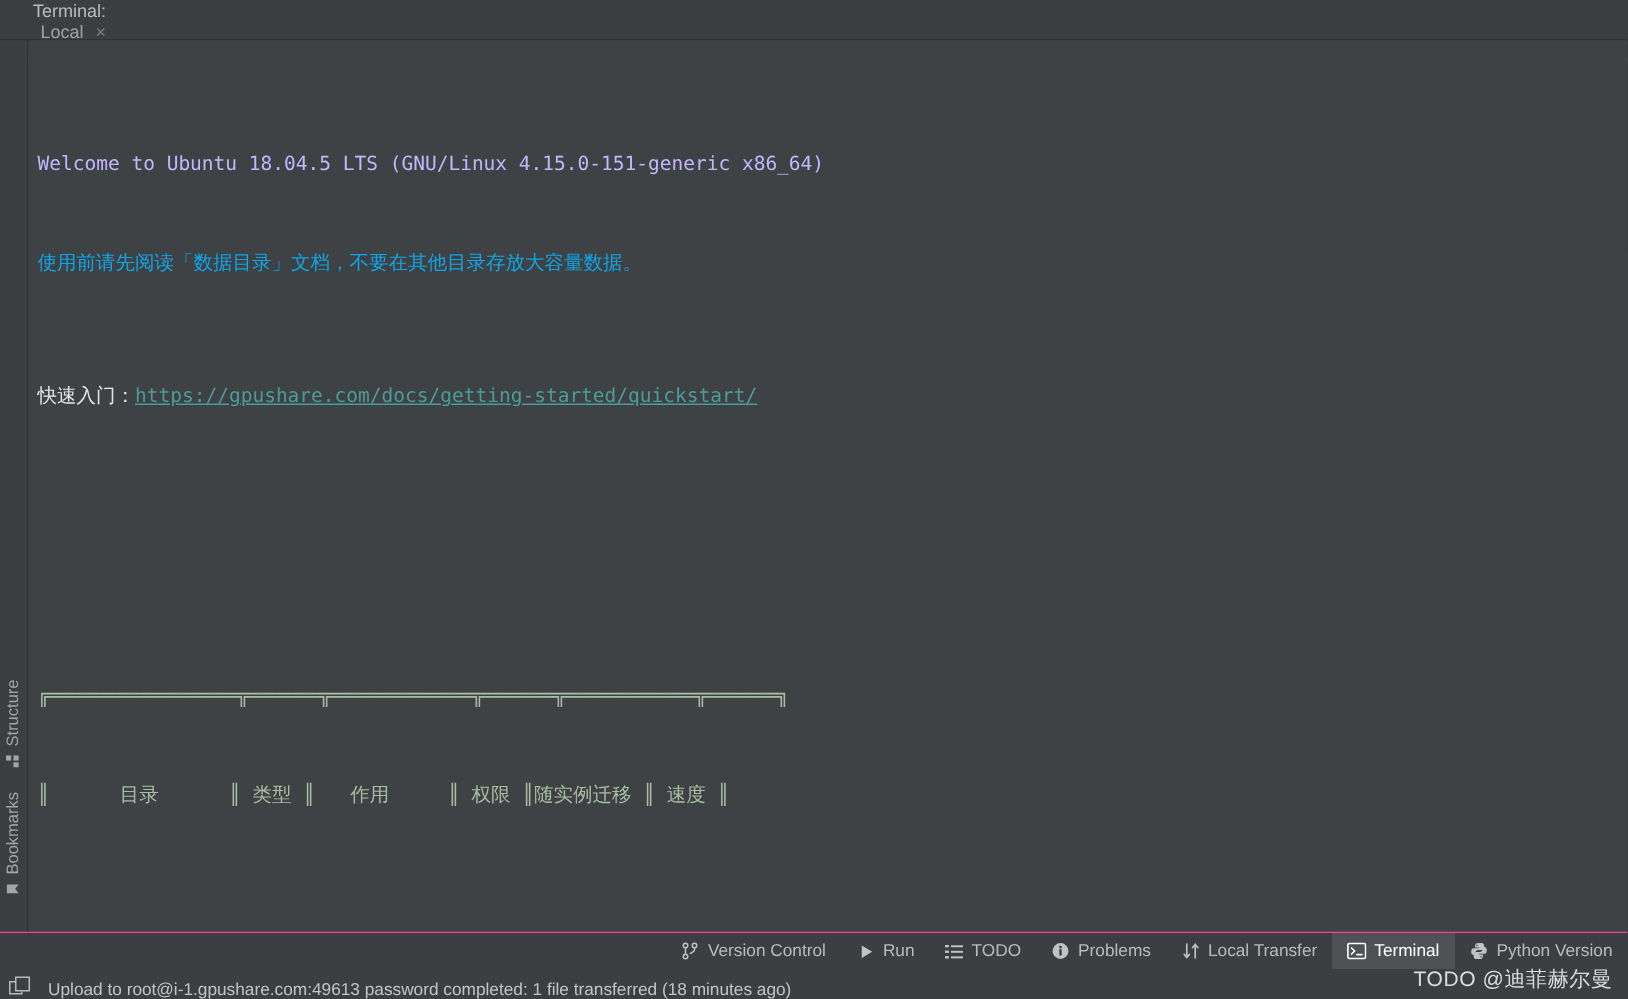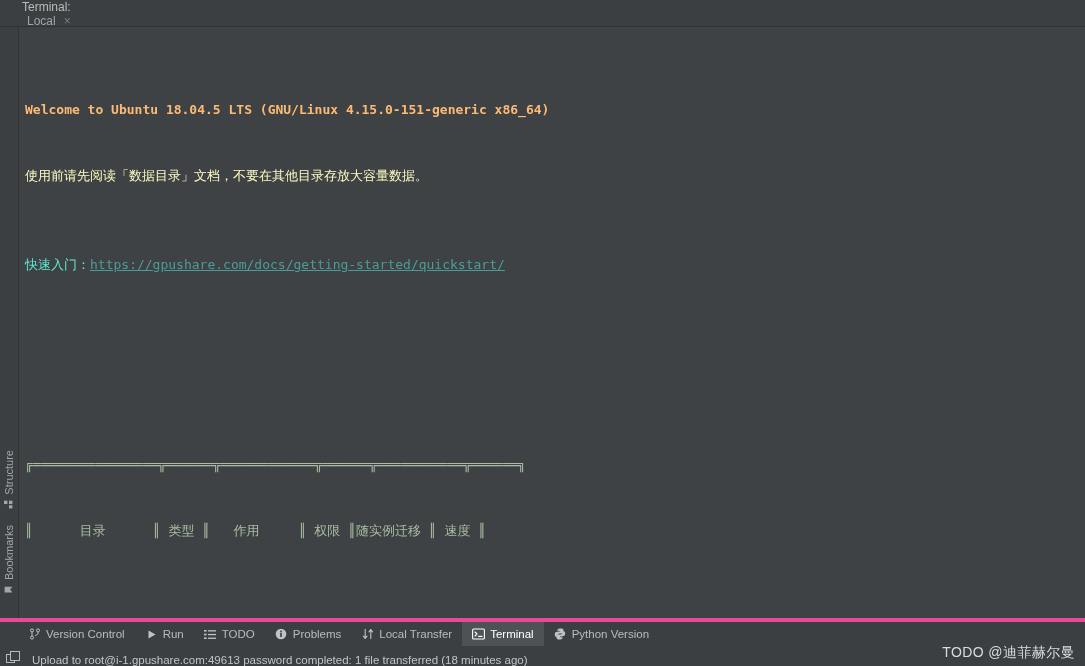--- a/index.html
+++ b/index.html
@@ -140,36 +140,37 @@
     padding: 5px 0 0 6px;
   }
   .term-inner {
     font-family: "DejaVu Sans Mono", "Liberation Mono", monospace;
     font-size: 13px;
     line-height: 22.2px;
     color: #c5d0c2;
     white-space: pre;
   }
   .ln { white-space: pre; }
-  .c-red    { color: #fef9c3; }
-  .c-green  { color: #5eead4; }
-  .c-def    { color: #fdba74; font-weight: bold; }
+  .c-red    { color: #0ea5e9; }
+  .c-green  { color: #e5e5e5; }
+  .c-def    { color: #c4b5fd; }
   .c-box    { color: #a8bda3; }
   .c-link   { color: #4b9c98; text-decoration: underline; cursor: pointer; }
 
   
   .toolbar {
     height: 24px;
     min-height: 24px;
     background: #3c3f41;
-    border-top: 4px solid #ec4899;
+    border-top: 1px solid #ec4899;
     display: flex;
     align-items: stretch;
     padding-left: 18px;
     user-select: none;
+    justify-content: flex-end;
   }
   .tw {
     display: flex;
     align-items: center;
     gap: 5px;
     padding: 0 10px;
     font-size: 11.5px;
     color: #b9bcbf;
     cursor: pointer;
     white-space: nowrap;

